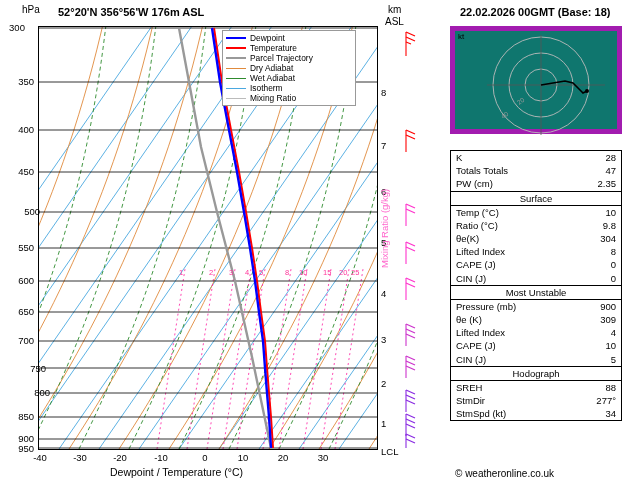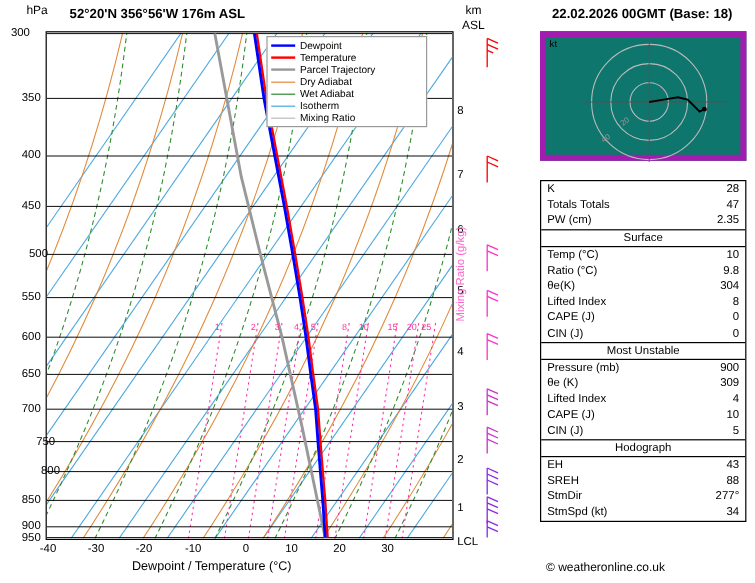--- a/index.html
+++ b/index.html
@@ -370,24 +370,20 @@
         <span class="k">CAPE (J)</span>
         <span class="v">10</span>
       </div>
     <div class="r">
         <span class="k">CIN (J)</span>
         <span class="v">5</span>
       </div>
 
     <div class="sect">Hodograph</div>
     <div class="r">
-        <span class="k">EH</span>
-        <span class="v">43</span>
-      </div>
-    <div class="r">
         <span class="k">SREH</span>
         <span class="v">88</span>
       </div>
     <div class="r">
         <span class="k">StmDir</span>
         <span class="v">277°</span>
       </div>
     <div class="r">
         <span class="k">StmSpd (kt)</span>
         <span class="v">34</span>

